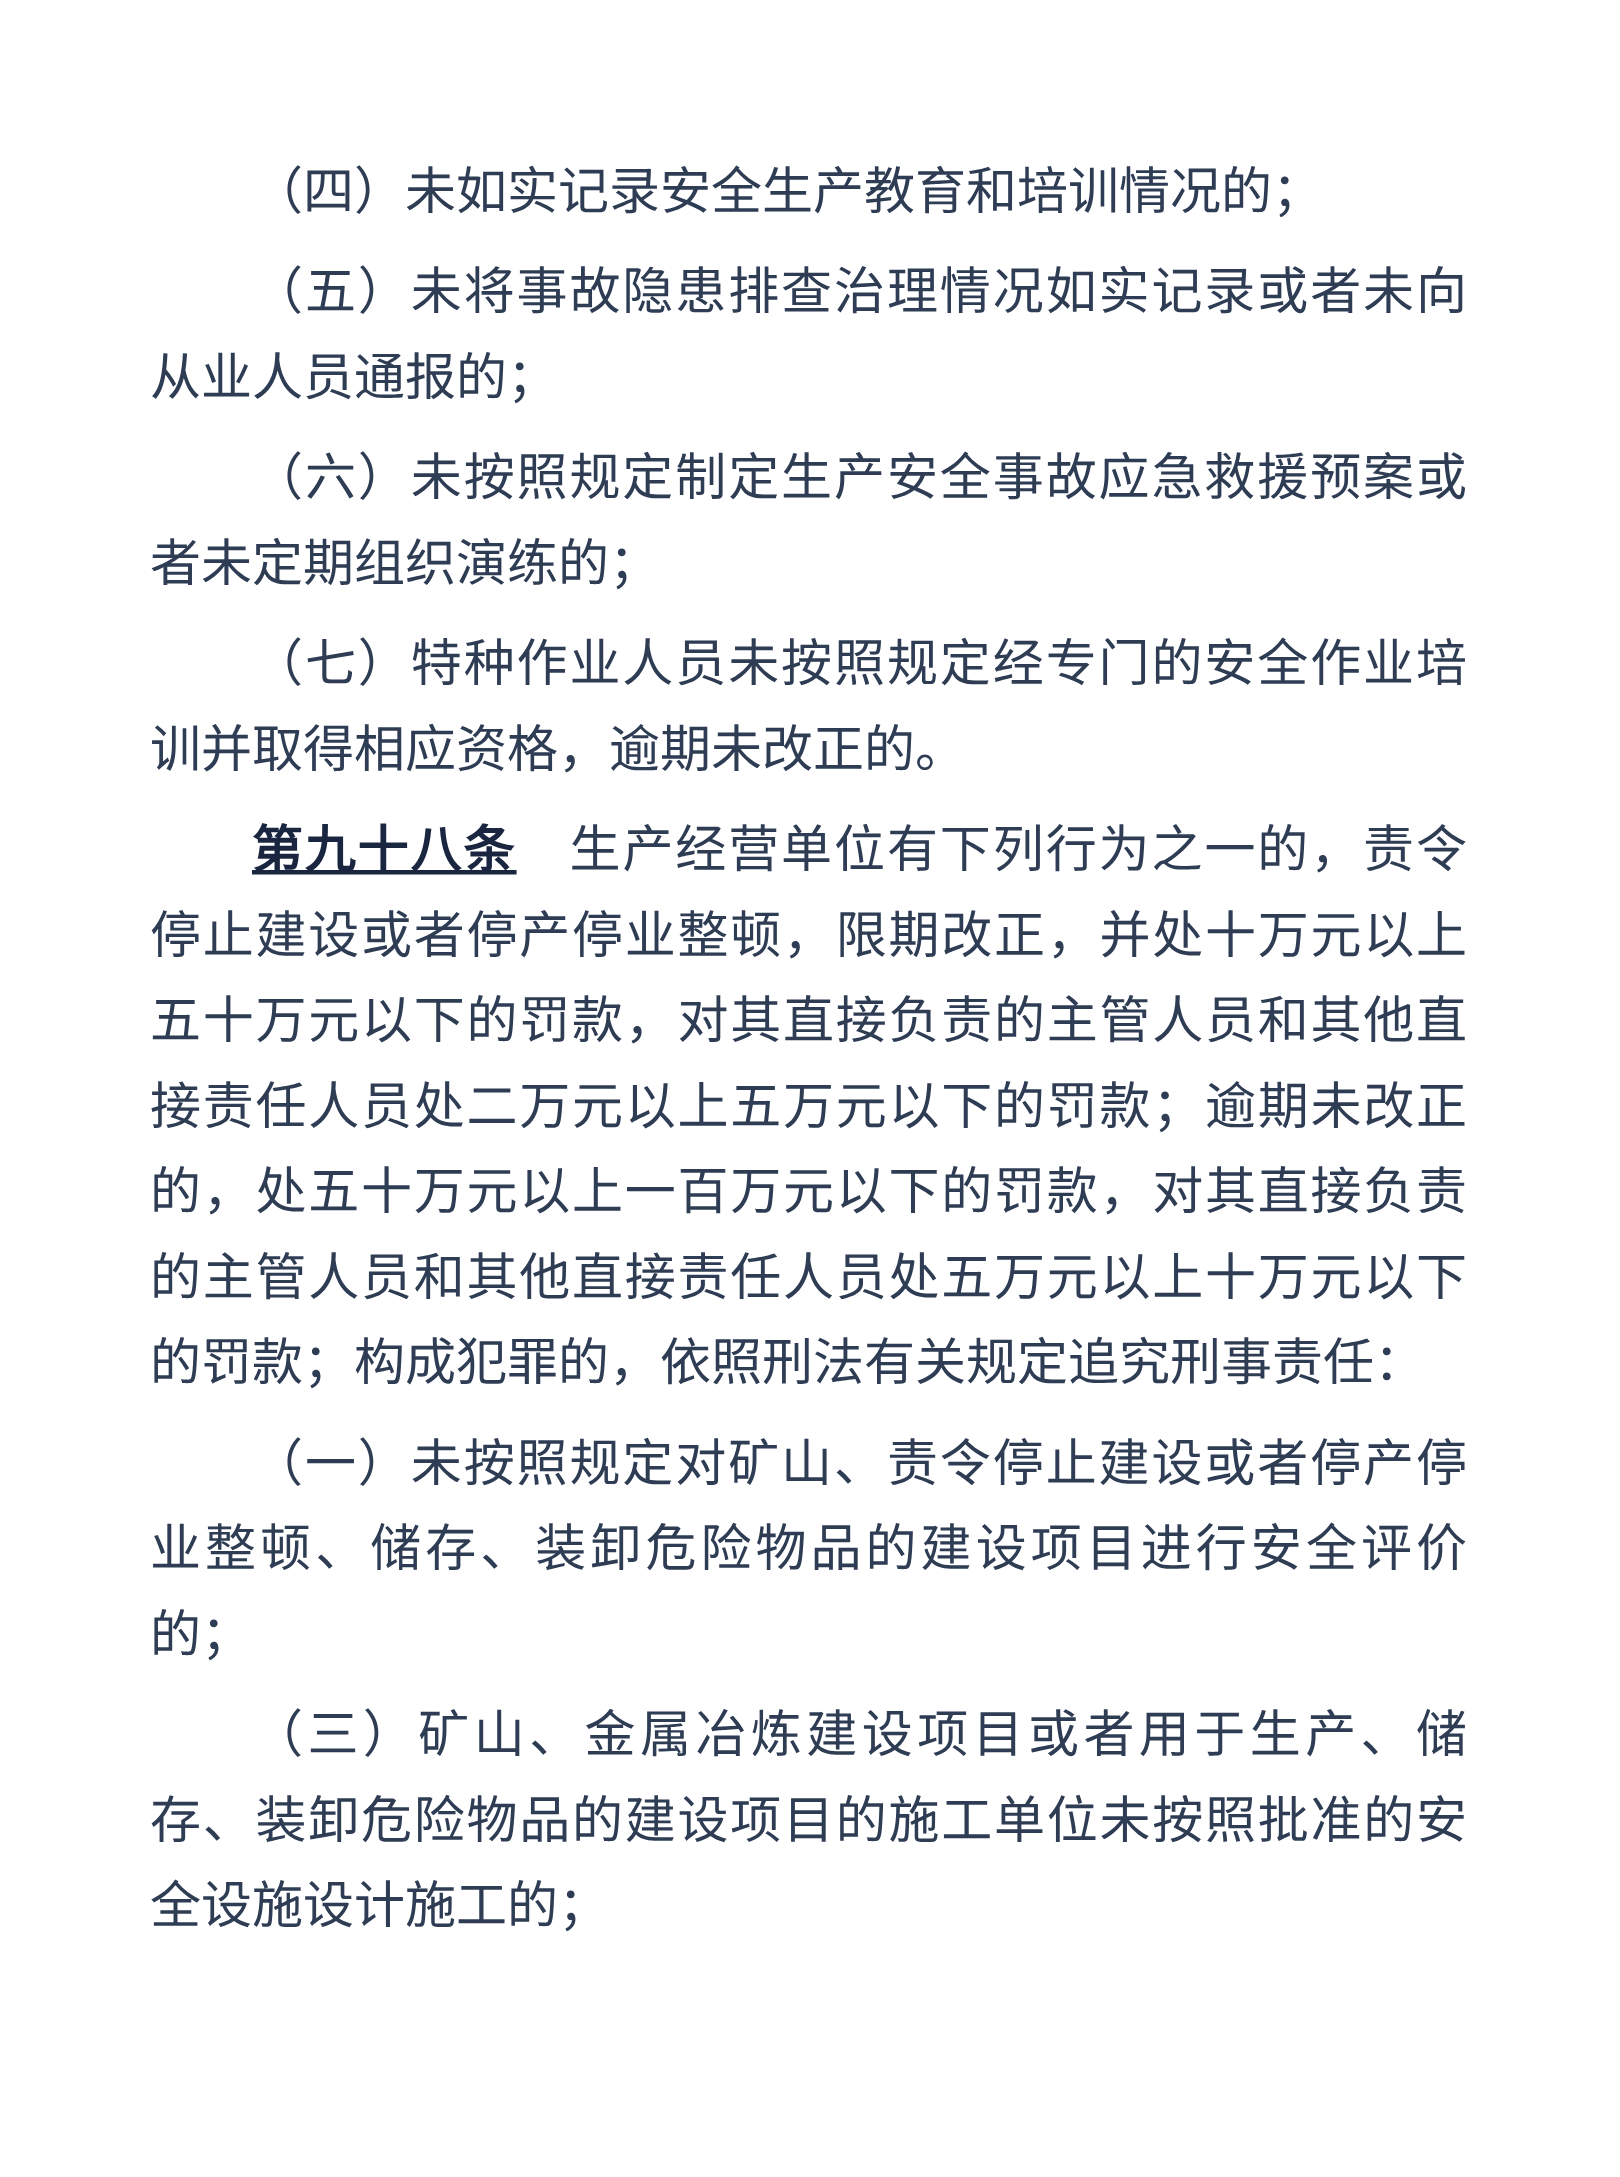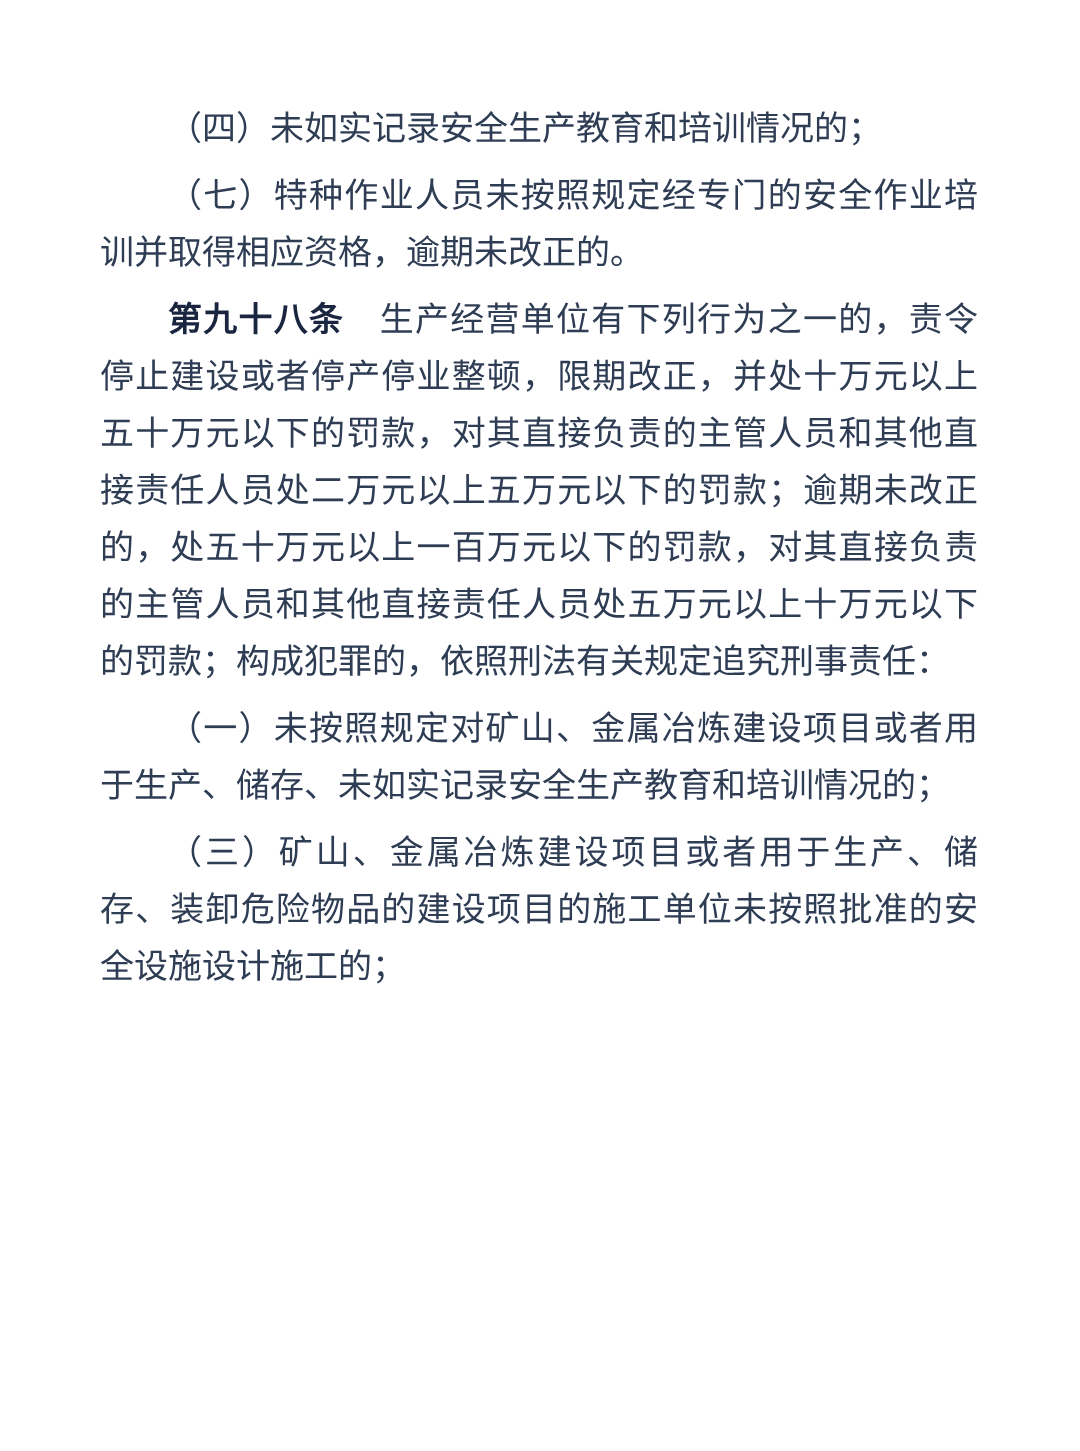--- a/index.html
+++ b/index.html
@@ -32,26 +32,29 @@
     text-justify: inter-ideograph;
   }
   .content p {
     text-indent: 2em;
     margin: 0 0 10px 0;
   }
   .article-no {
     font-family: "Liberation Sans", "DejaVu Sans", sans-serif;
     font-weight: 700;
     color: var(--heading);
+    text-decoration: underline;
   }
 </style>
 </head>
 <body>
 
 <div class="page">
   <div class="content">
     <p>（四）未如实记录安全生产教育和培训情况的；</p>
+    <p>（五）未将事故隐患排查治理情况如实记录或者未向从业人员通报的；</p>
+    <p>（六）未按照规定制定生产安全事故应急救援预案或者未定期组织演练的；</p>
     <p>（七）特种作业人员未按照规定经专门的安全作业培训并取得相应资格，逾期未改正的。</p>
     <p><span class="article-no">第九十八条</span><span>　生产经营单位有下列行为之一的，责令停止建设或者停产停业整顿，限期改正，并处十万元以上五十万元以下的罚款，对其直接负责的主管人员和其他直接责任人员处二万元以上五万元以下的罚款；逾期未改正的，处五十万元以上一百万元以下的罚款，对其直接负责的主管人员和其他直接责任人员处五万元以上十万元以下的罚款；构成犯罪的，依照刑法有关规定追究刑事责任：</span></p>
-    <p>（一）未按照规定对矿山、金属冶炼建设项目或者用于生产、储存、未如实记录安全生产教育和培训情况的；</p>
+    <p>（一）未按照规定对矿山、责令停止建设或者停产停业整顿、储存、装卸危险物品的建设项目进行安全评价的；</p>
     <p>（三）矿山、金属冶炼建设项目或者用于生产、储存、装卸危险物品的建设项目的施工单位未按照批准的安全设施设计施工的；</p>
   </div>
 </div>
 
 </body></html>

